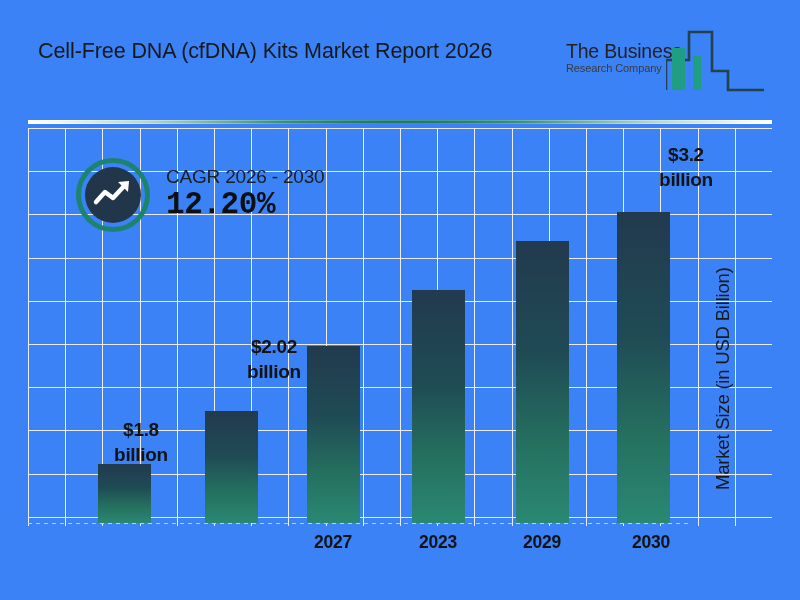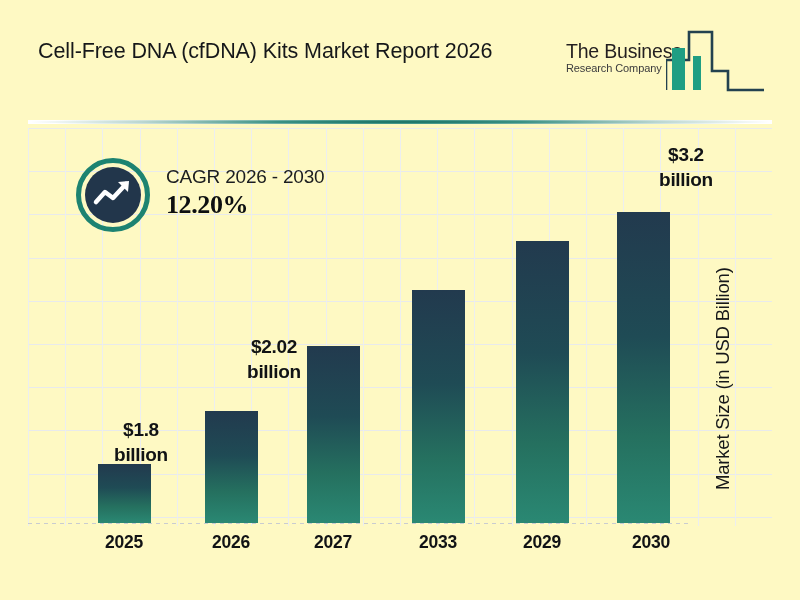--- a/index.html
+++ b/index.html
@@ -7,21 +7,21 @@
     padding: 0;
     background: #ffffff;
   }
   body {
     font-family: "Liberation Sans", sans-serif;
   }
   #page {
     position: relative;
     width: 800px;
     height: 600px;
-    background: #fef9c3;
+    background: #3b82f6;
     overflow: hidden;
   }
 
   
   #header {
     position: absolute;
     left: 0; top: 0;
     width: 800px; height: 118px;
   }
   #report-title {
@@ -169,25 +169,25 @@
     white-space: nowrap;
   }
   #cagr-range {
     font-size: 19px;
     color: #1b1d1f;
     line-height: 26px;
     font-family: "Liberation Sans", sans-serif;
     letter-spacing: -0.2px;
   }
   #cagr-value {
-    font-size: 26px;
+    font-size: 31px;
     font-weight: bold;
     color: #0d0f11;
     line-height: 30px;
-    font-family: Liberation Serif, serif;
+    font-family: Liberation Mono, monospace;
     letter-spacing: -0.4px;
   }
   #y-axis-wrap {
     position: absolute;
     left: 712px; top: 490px;
     width: 0; height: 0;
   }
   #y-axis-wrap > span {
     position: absolute;
     transform: rotate(-90deg);
@@ -232,40 +232,38 @@
 
   <div id="bars">
 
     <div class="bar-label" style="left:43px; top:417px;">
       <span>$1.8</span><br>
       <span>billion</span>
     </div>
     <div class="bar" style="left:98px; top:464px; height:59px;">
       <div class="bar-inner"></div>
     </div>
-    <div class="x-tick" style="left:69px;">2025</div>
 
     <div class="bar-label" style="left:176px; top:334px;">
       <span>$2.02</span><br>
       <span>billion</span>
     </div>
     <div class="bar" style="left:205px; top:411px; height:112px;">
       <div class="bar-inner"></div>
     </div>
-    <div class="x-tick" style="left:176px;">2026</div>
 
     <div class="bar" style="left:307px; top:346px; height:177px;">
       <div class="bar-inner"></div>
     </div>
     <div class="x-tick" style="left:278px;">2027</div>
 
     <div class="bar" style="left:412px; top:290px; height:233px;">
       <div class="bar-inner"></div>
     </div>
-    <div class="x-tick" style="left:383px;">2033</div>
+    <div class="x-tick" style="left:383px;">2023</div>
 
     <div class="bar" style="left:516px; top:241px; height:282px;">
       <div class="bar-inner"></div>
     </div>
     <div class="x-tick" style="left:487px;">2029</div>
 
     <div class="bar-label" style="left:588px; top:142px;">
       <span>$3.2</span><br>
       <span>billion</span>
     </div>

